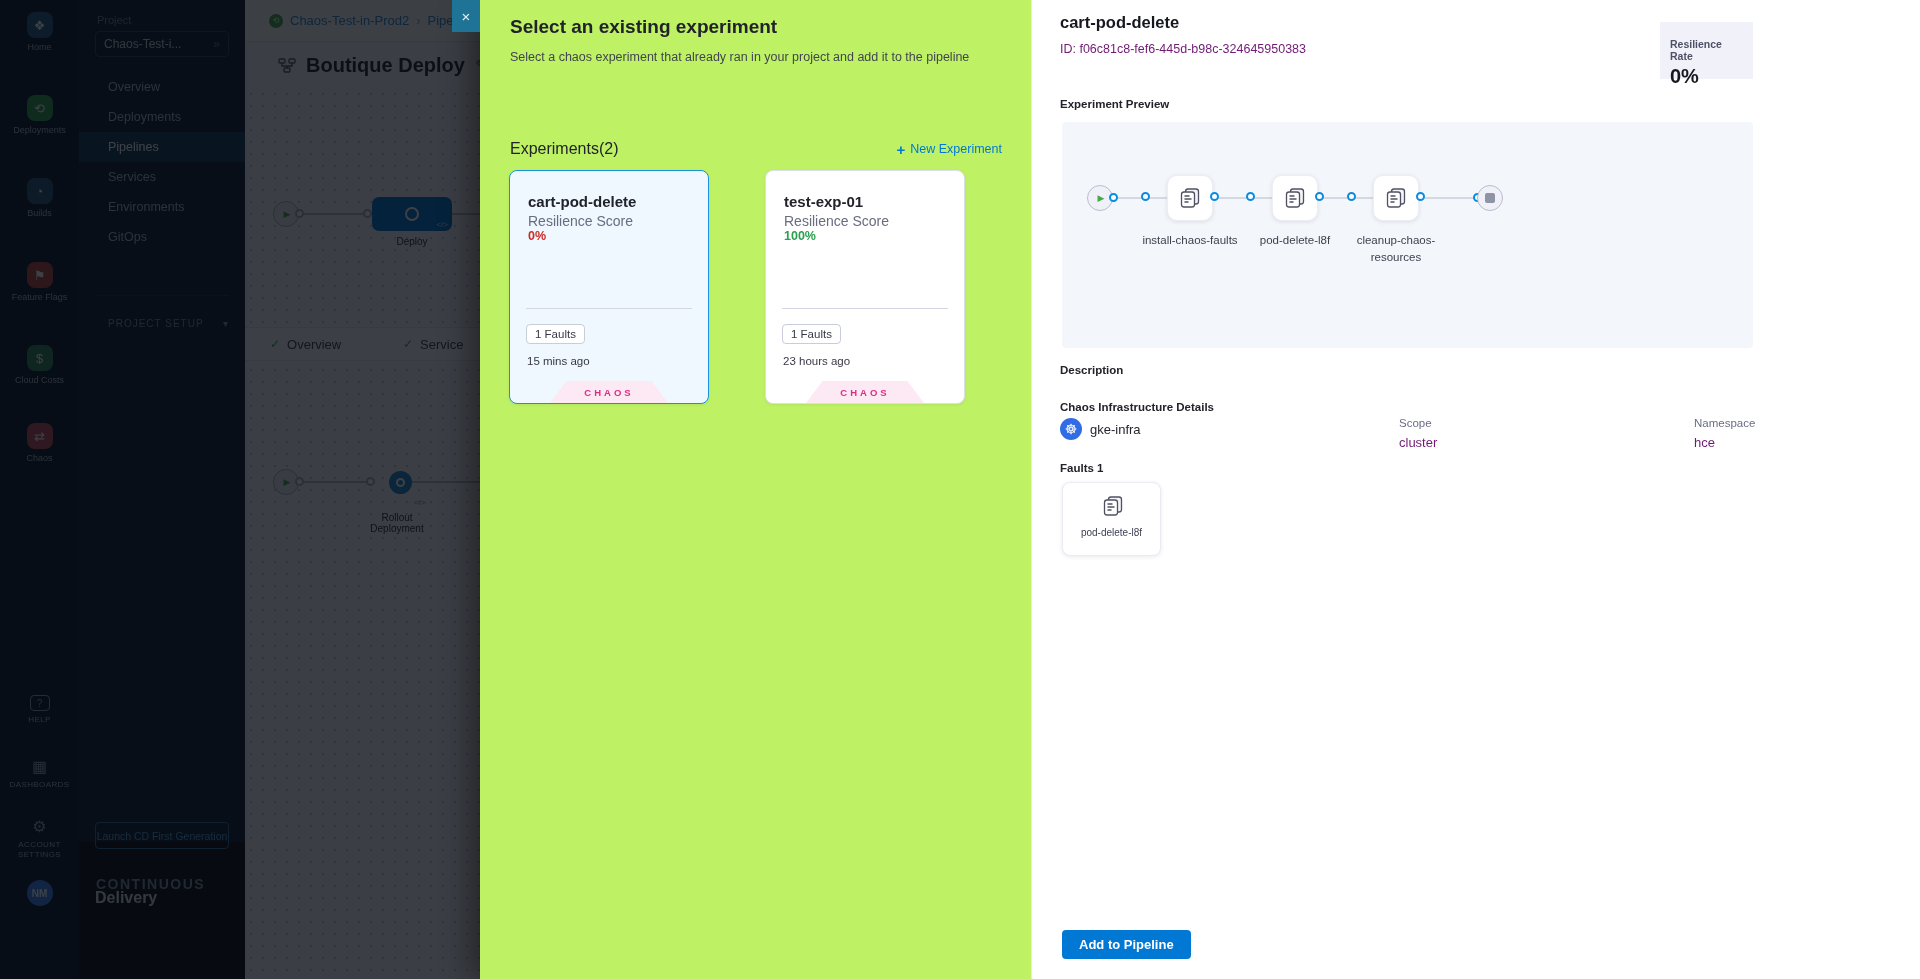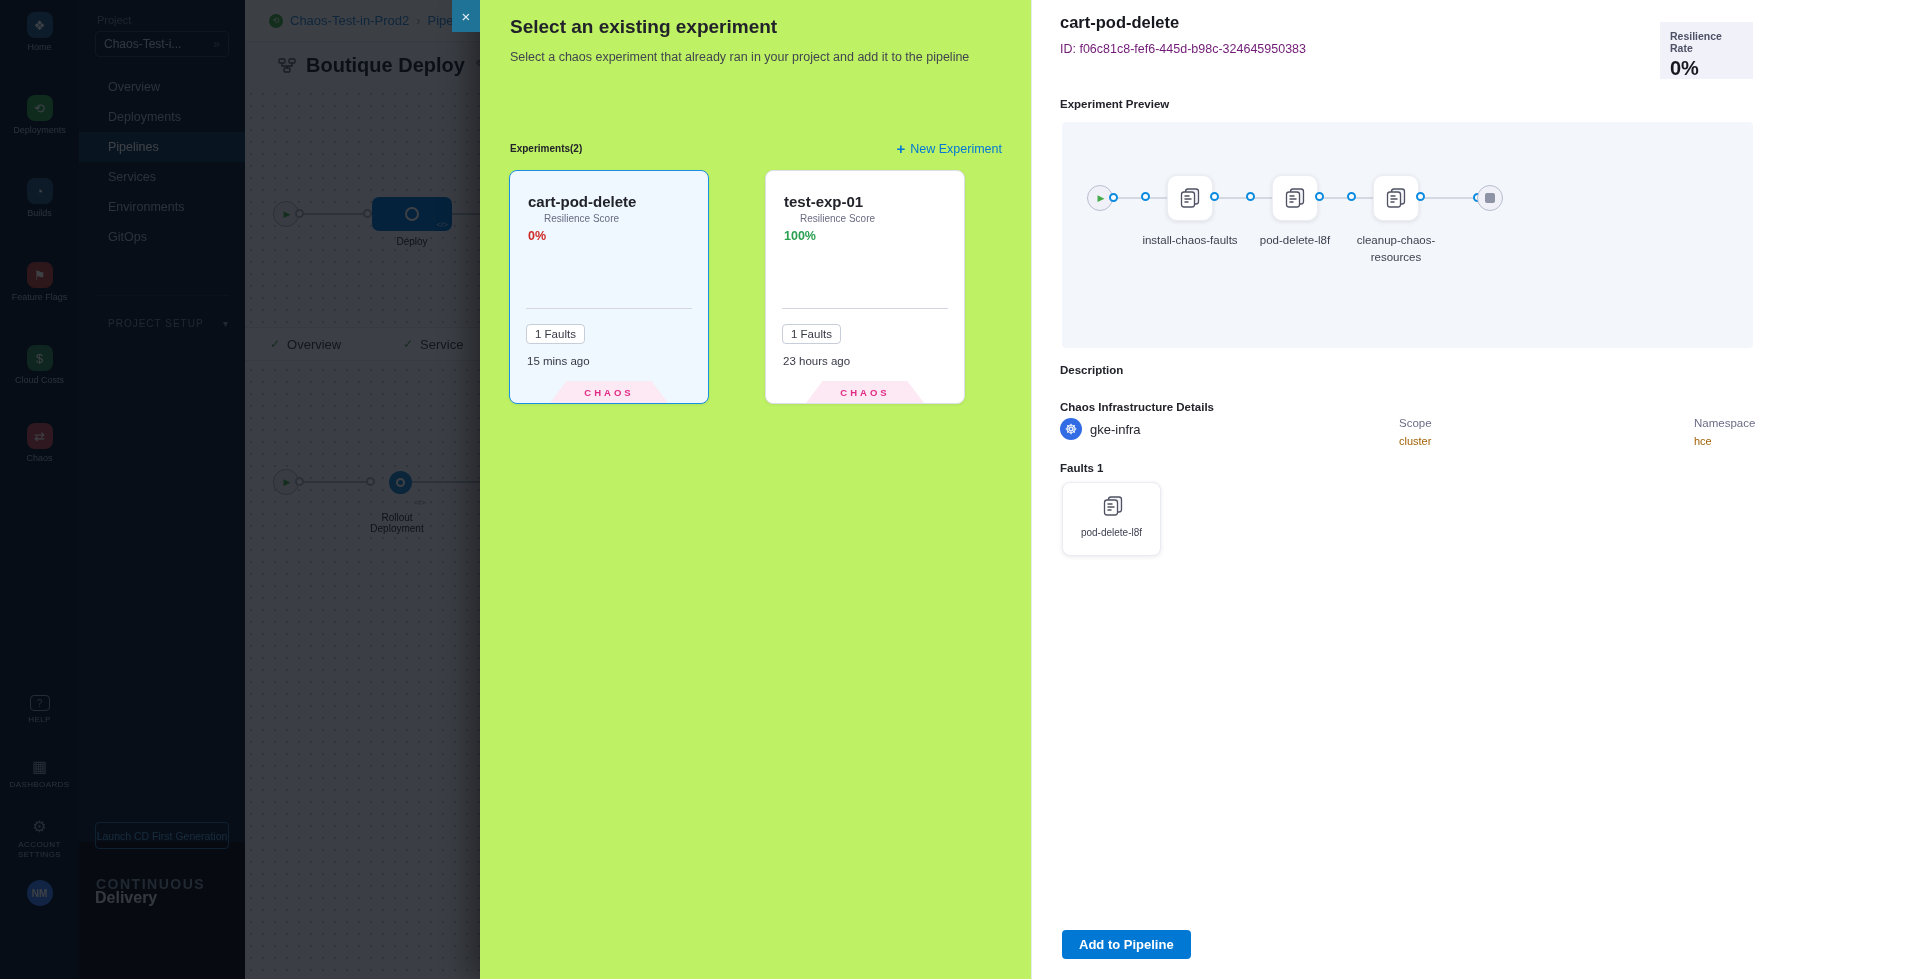--- a/index.html
+++ b/index.html
@@ -89,44 +89,44 @@
   .picker { width:552px; background:#bef264; border-right:1px solid #e6eaef; position:relative; }
   .picker-title { position:absolute; left:30px; top:16px; font-size:19px; font-weight:bold; color:#22222a; }
   .picker-sub { position:absolute; left:30px; top:50px; font-size:12.5px; color:#42454f; }
   .search-box { position:absolute; left:30px; top:86px; width:492px; height:29px; background:#fff;
     border:1px solid #d8dbe3; border-radius:4px; display:flex; align-items:center; padding:0 9px; gap:7px; }
   .search-box input { border:none; outline:none; flex:1; font-size:12.5px; color:#22222a;
     font-family:"Liberation Sans", sans-serif; background:transparent; }
   .search-box input::placeholder { color:#9396a8; }
   .exp-head-row { position:absolute; left:30px; right:29px; top:140px; display:flex;
     justify-content:space-between; align-items:center; }
-  .exp-head { font-size:10px; font-weight:bold; color:#22222a; }
+  .exp-head { font-size:16px; font-weight:normal; color:#22222a; }
   .new-exp { display:flex; align-items:center; gap:5px; color:#0278d5; font-size:12.5px; cursor:pointer; }
   .new-exp .plus { font-size:15px; font-weight:bold; }
   .cards { position:absolute; left:29px; top:170px; display:flex; gap:56px; }
   .exp-card { width:200px; height:234px; border-radius:8px; position:relative; overflow:hidden;
     background:#fff; border:1px solid #dcdfe8; box-shadow:0 1px 3px rgba(40,41,61,.08); cursor:pointer; }
   .exp-card.selected { background:#eef8fe; border:1.5px solid #1a91e0; }
   .card-title { position:absolute; left:18px; top:22px; font-size:15px; font-weight:bold; color:#22222a; }
-  .card-score-label { position:absolute; left:18px; top:42px; font-size:10px; color:#696b82;margin-left:16px; }
+  .card-score-label { position:absolute; left:18px; top:42px; font-size:14px; color:#696b82; }
   .card-score { position:absolute; left:18px; top:58px; font-size:12.5px; font-weight:bold; }
   .card-hr { position:absolute; left:16px; right:16px; top:137px; border-top:1px solid #d4d7e2; }
   .card-badge { position:absolute; left:16px; top:153px; border:1px solid #c9cdd9; background:#fff;
     border-radius:4px; padding:3px 8px; font-size:11.5px; color:#383946; }
   .card-updated { position:absolute; left:17px; top:184px; font-size:11.5px; color:#383946; }
   .card-ribbon { position:absolute; bottom:0; left:50%; transform:translateX(-50%); width:118px;
     height:22px; background:#fce9f3; clip-path:polygon(14% 0,86% 0,100% 100%,0 100%);
     display:flex; align-items:center; justify-content:center; }
   .card-ribbon span { font-size:9.5px; font-weight:bold; letter-spacing:3px; color:#df2a86; }
 
   .details { flex:1; background:#ffffff; position:relative; }
   .d-title { position:absolute; left:28px; top:13px; font-size:16.5px; font-weight:bold; color:#17181f; }
   .d-id { position:absolute; left:28px; top:42px; font-size:12.5px; color:#701a75; }
   .rate-box { position:absolute; right:167px; top:22px; width:93px; height:57px; background:#f1f2f9;
-    padding:8px 10px; }
+    padding:16px 10px; }
   .rate-label { font-size:10.5px; font-weight:bold; color:#4e5066; }
   .rate-value { font-size:20px; font-weight:bold; color:#17181f; margin-top:3px; }
   .sec-label { position:absolute; left:28px; font-size:11.5px; font-weight:bold; color:#22232b; }
   .preview-panel { position:absolute; left:30px; right:167px; top:122px; height:226px;
     background:#f3f7fb; border-radius:4px; }
   .pv-line { position:absolute; top:75px; height:2px; background:#d4d8e2; }
   .pv-dot { position:absolute; width:9px; height:9px; border-radius:50%; background:#fff;
     border:2px solid #0b8be0; top:71px; }
   .pv-terminal { position:absolute; top:63px; width:26px; height:26px; border-radius:50%;
     background:#f0f1f8; border:1px solid #b9bcce; display:flex; align-items:center; justify-content:center; }
@@ -134,21 +134,21 @@
   .pv-terminal .stop { width:10px; height:10px; border-radius:2px; background:#8e93a6; }
   .pv-node { position:absolute; top:53px; width:46px; height:46px; background:#fff; border-radius:10px;
     border:1px solid #eceef4; box-shadow:0 1px 4px rgba(40,41,61,.12); display:flex;
     align-items:center; justify-content:center; }
   .pv-label { position:absolute; top:110px; width:96px; text-align:center; font-size:11.5px;
     color:#3c3f4c; line-height:1.45; }
   .infra-row-icon { position:absolute; left:28px; top:418px; width:22px; height:22px; border-radius:50%;
     background:#326ce5; color:#fff; font-size:14px; display:flex; align-items:center; justify-content:center; }
   .infra-name { position:absolute; left:58px; top:422px; font-size:13px; color:#25262e; }
   .kv-label { position:absolute; font-size:11.5px; color:#6a6d85; }
-  .kv-value { position:absolute; font-size:11px; color:#a16207; }
+  .kv-value { position:absolute; font-size:13px; color:#701a75; }
   .fault-card { position:absolute; left:30px; top:482px; width:99px; height:74px; background:#fff;
     border:1px solid #e9ebf2; border-radius:8px; box-shadow:0 1px 4px rgba(40,41,61,.1); cursor:pointer; }
   .fault-card svg { position:absolute; left:38px; top:11px; }
   .fault-name { position:absolute; left:0; right:0; top:44px; text-align:center; font-size:10px; color:#3e4152; }
   .add-btn { position:absolute; left:30px; top:930px; height:29px; padding:0 17px; background:#0278d5;
     border:none; border-radius:4px; color:#fff; font-size:13px; font-weight:bold; cursor:pointer;
     font-family:"Liberation Sans", sans-serif; }
 </style>
 </head>
 <body>

